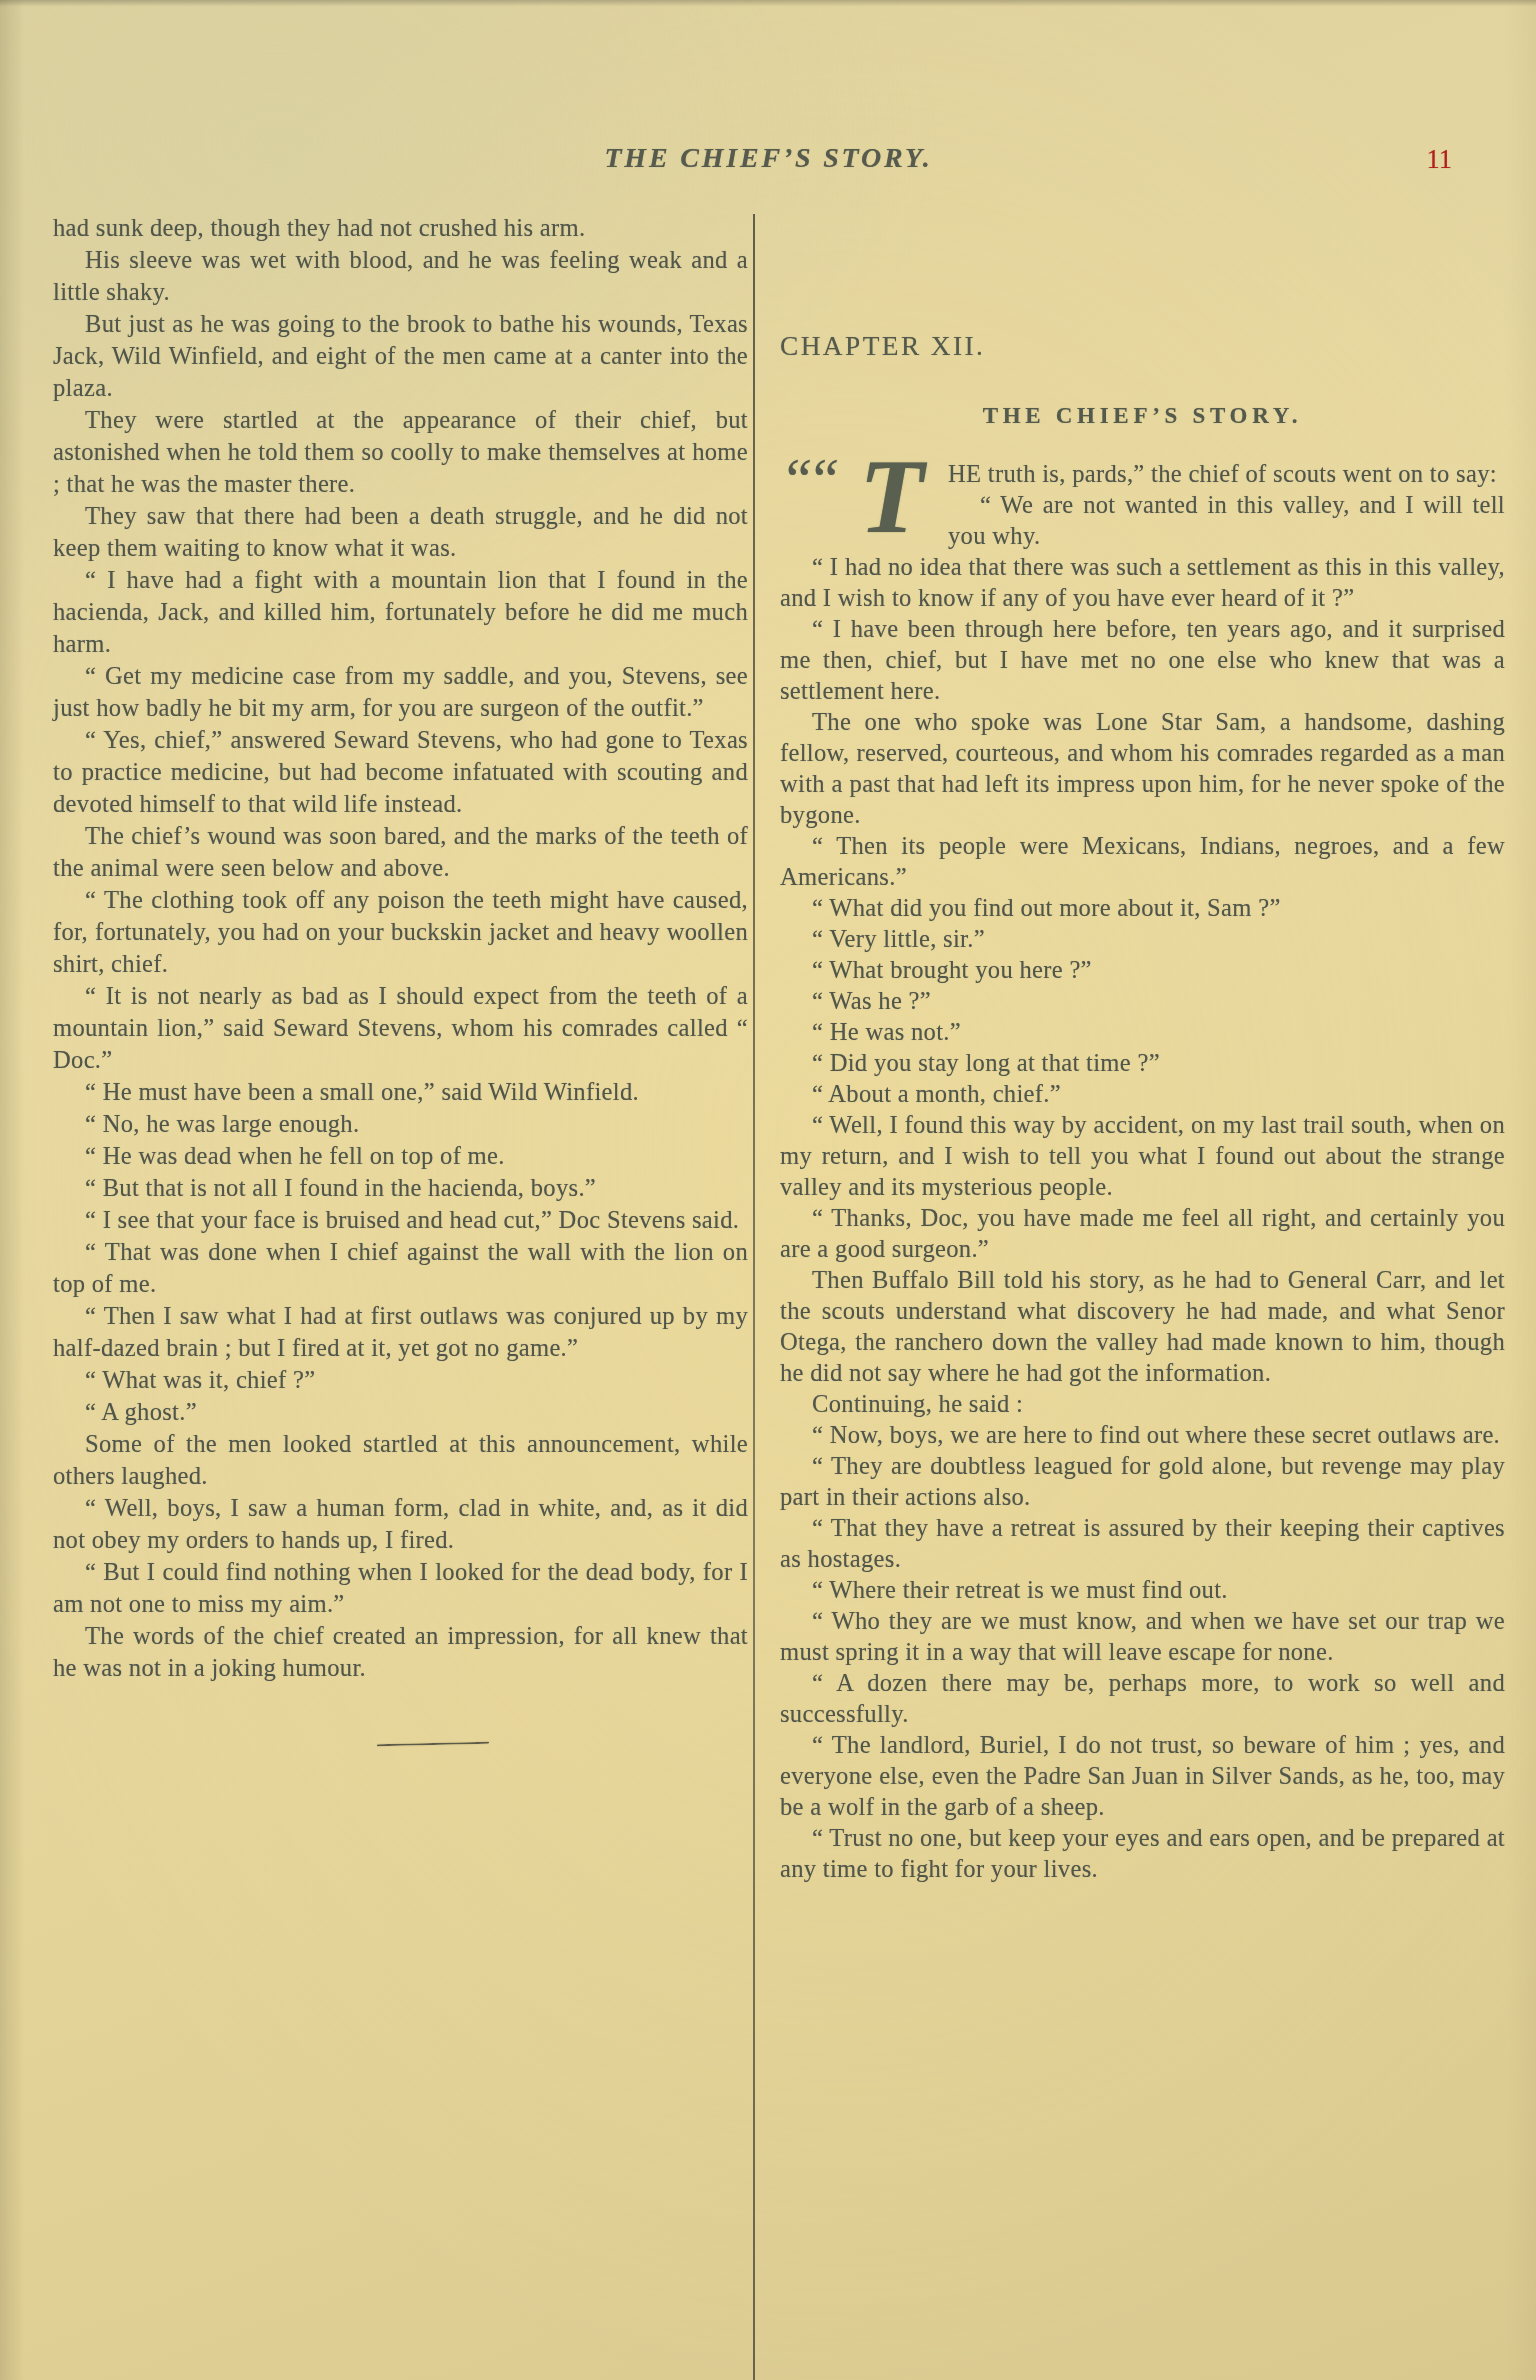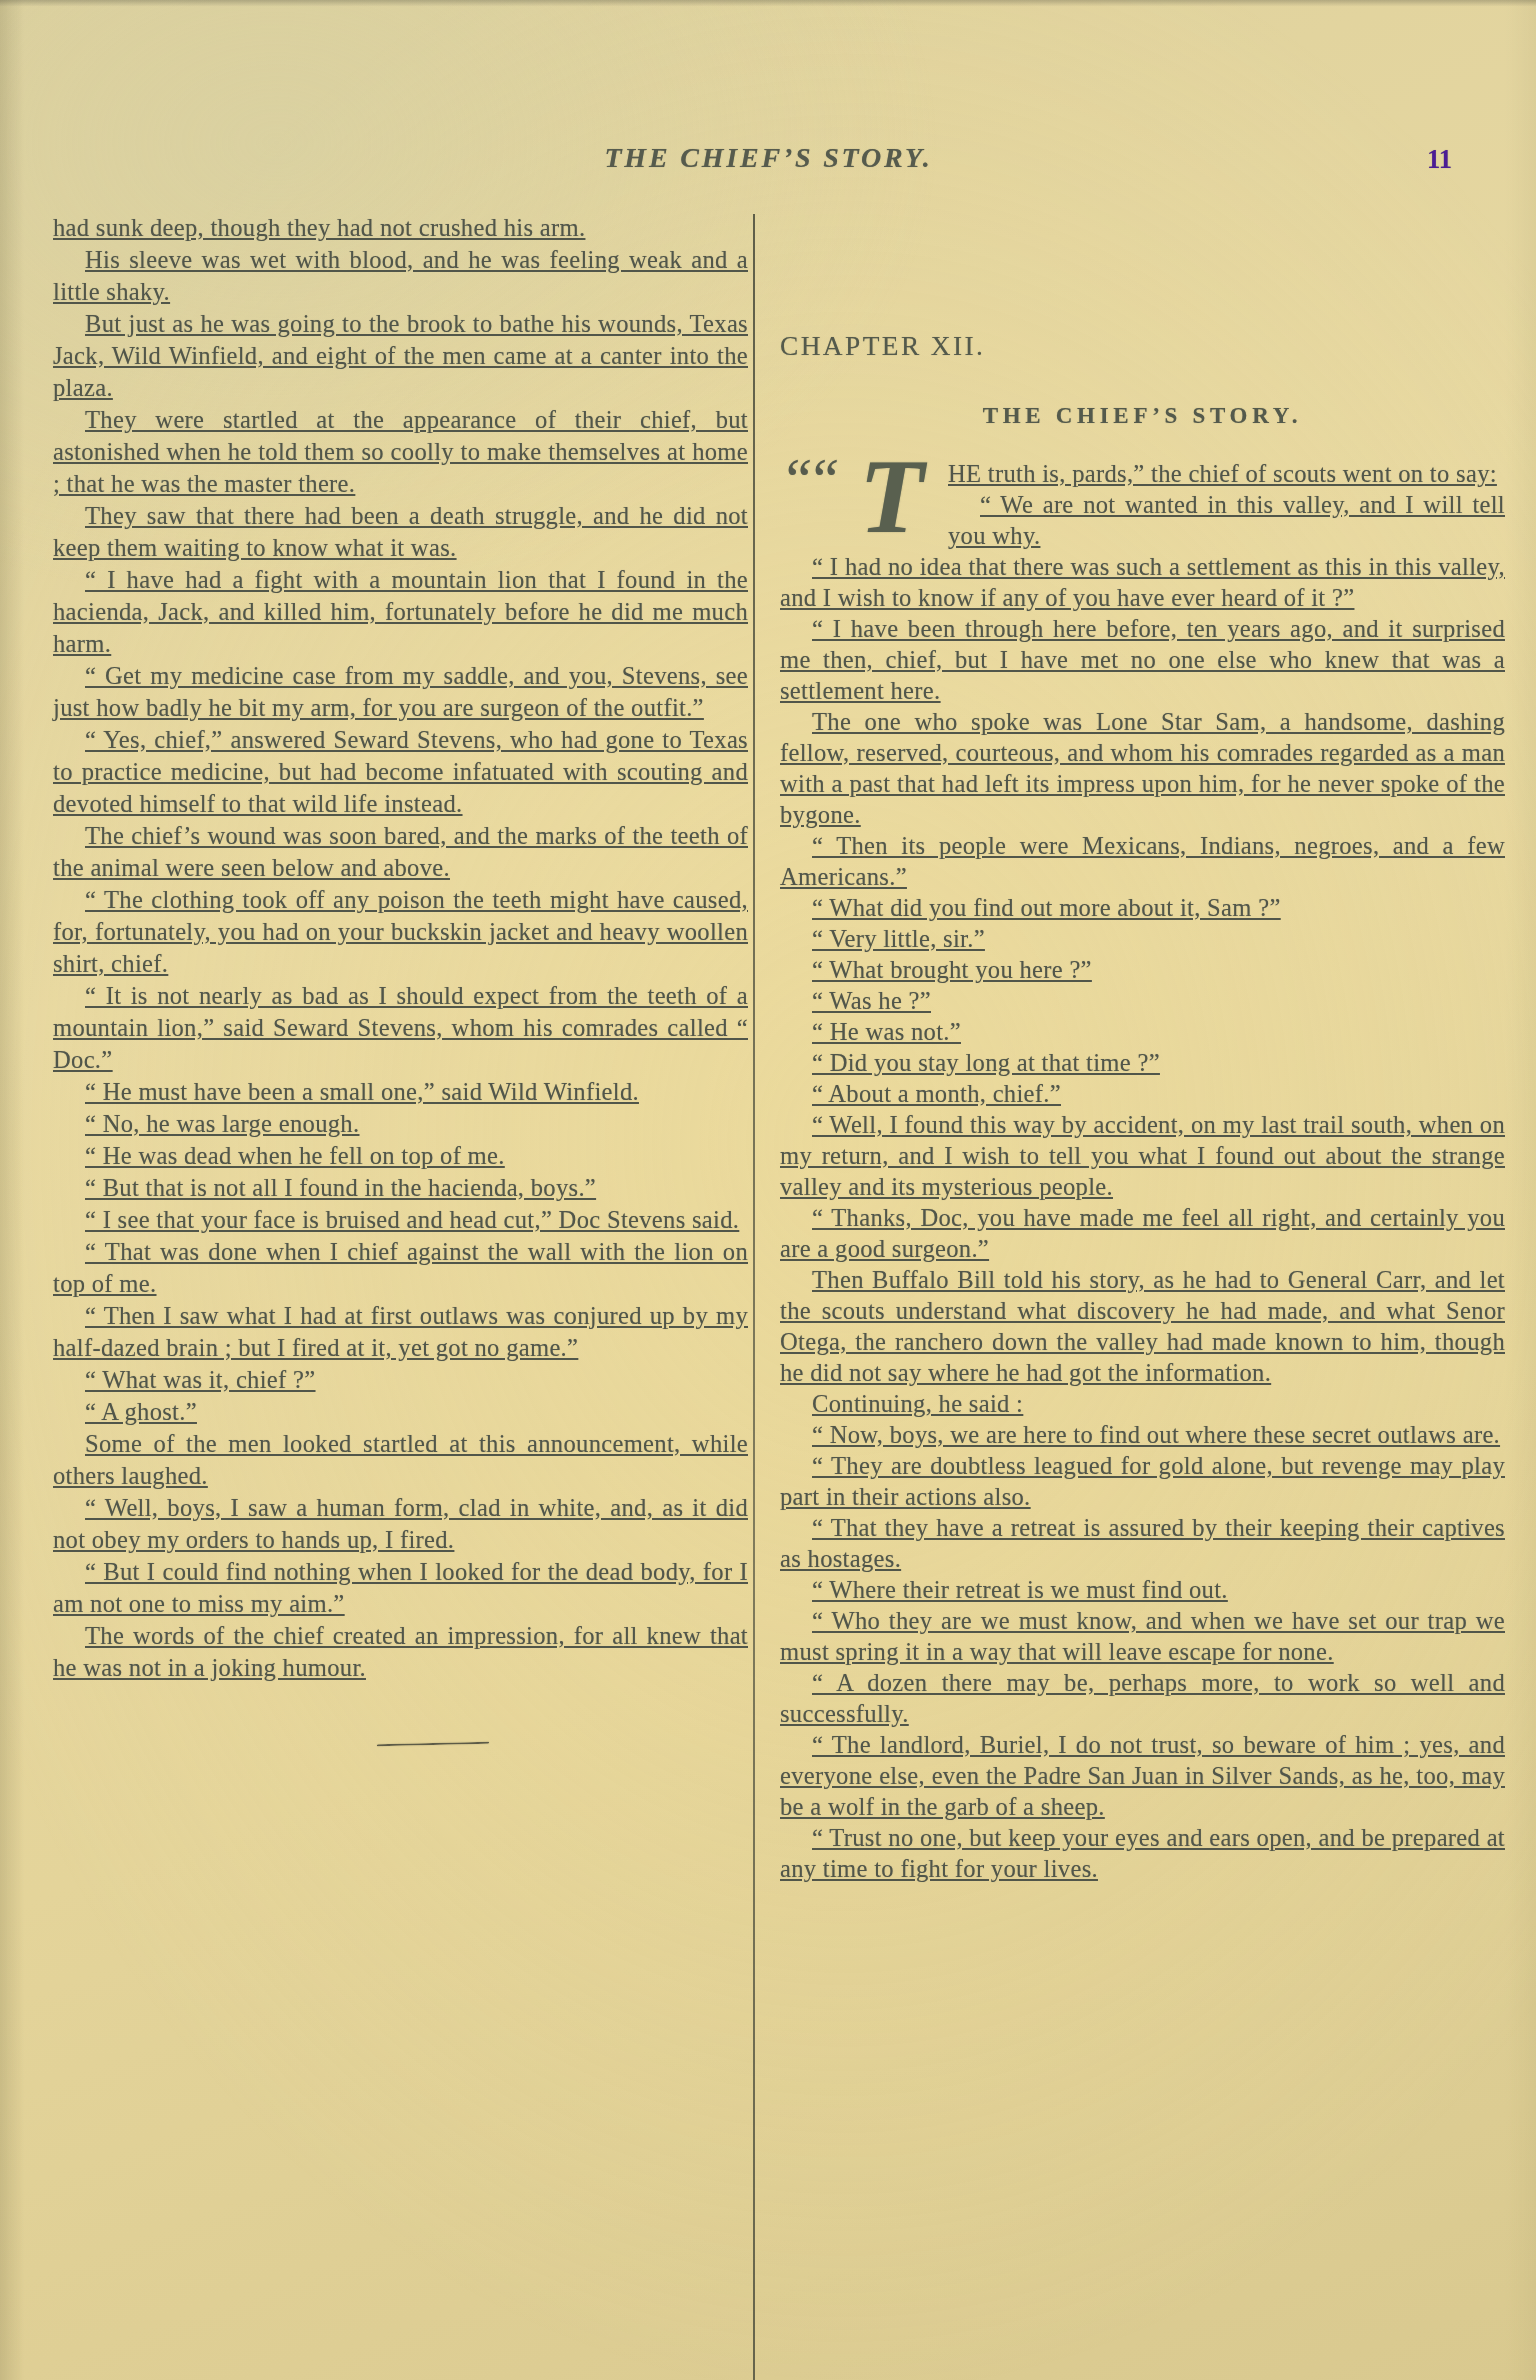--- a/index.html
+++ b/index.html
@@ -26,21 +26,21 @@
     text-align: center; height: 44px;
   }
   .head-title {
     font-style: italic; font-weight: bold;
     font-size: 28px; letter-spacing: 2.8px;
     color: #565b4d;
     text-shadow: 0 0 0.9px rgba(86,91,77,0.55);
   }
   .page-num {
     position: absolute; right: 85px; top: 1.9px;
-    font-weight: bold; font-size: 26.5px; color: #4c1d95;
+    font-weight: normal; font-size: 26.5px; color: #b91c1c;
     text-shadow: 0 0 0.9px rgba(77,83,70,0.5);
   }
 
   
   .col-divider {
     position: absolute; left: 753px; top: 214px;
     width: 1.9px; height: 2166px;
     background: linear-gradient(180deg, rgba(72,74,58,0.85), rgba(72,74,58,0.65) 60%, rgba(72,74,58,0.8));
   }
 
@@ -50,21 +50,20 @@
   .col-right { top: 329px; left: 780px; width: 725px; }
 
   .para {
     margin: 0;
     font-size: 24.6px;
     text-align: justify;
     text-indent: 32px;
     letter-spacing: 0.3px;
     color: #51564a;
     text-shadow: 0 0 0.9px rgba(81,86,74,0.42);
-    text-decoration: underline;
   }
   .col-left  .para { line-height: 32px; }
   .col-right .para { line-height: 31px; }
   
   .col-left .paras p.para:first-of-type { text-indent: 0; }
 
   
   .dinkus {
     margin: 59px 0 0 324px;
     width: 112px; height: 0;

